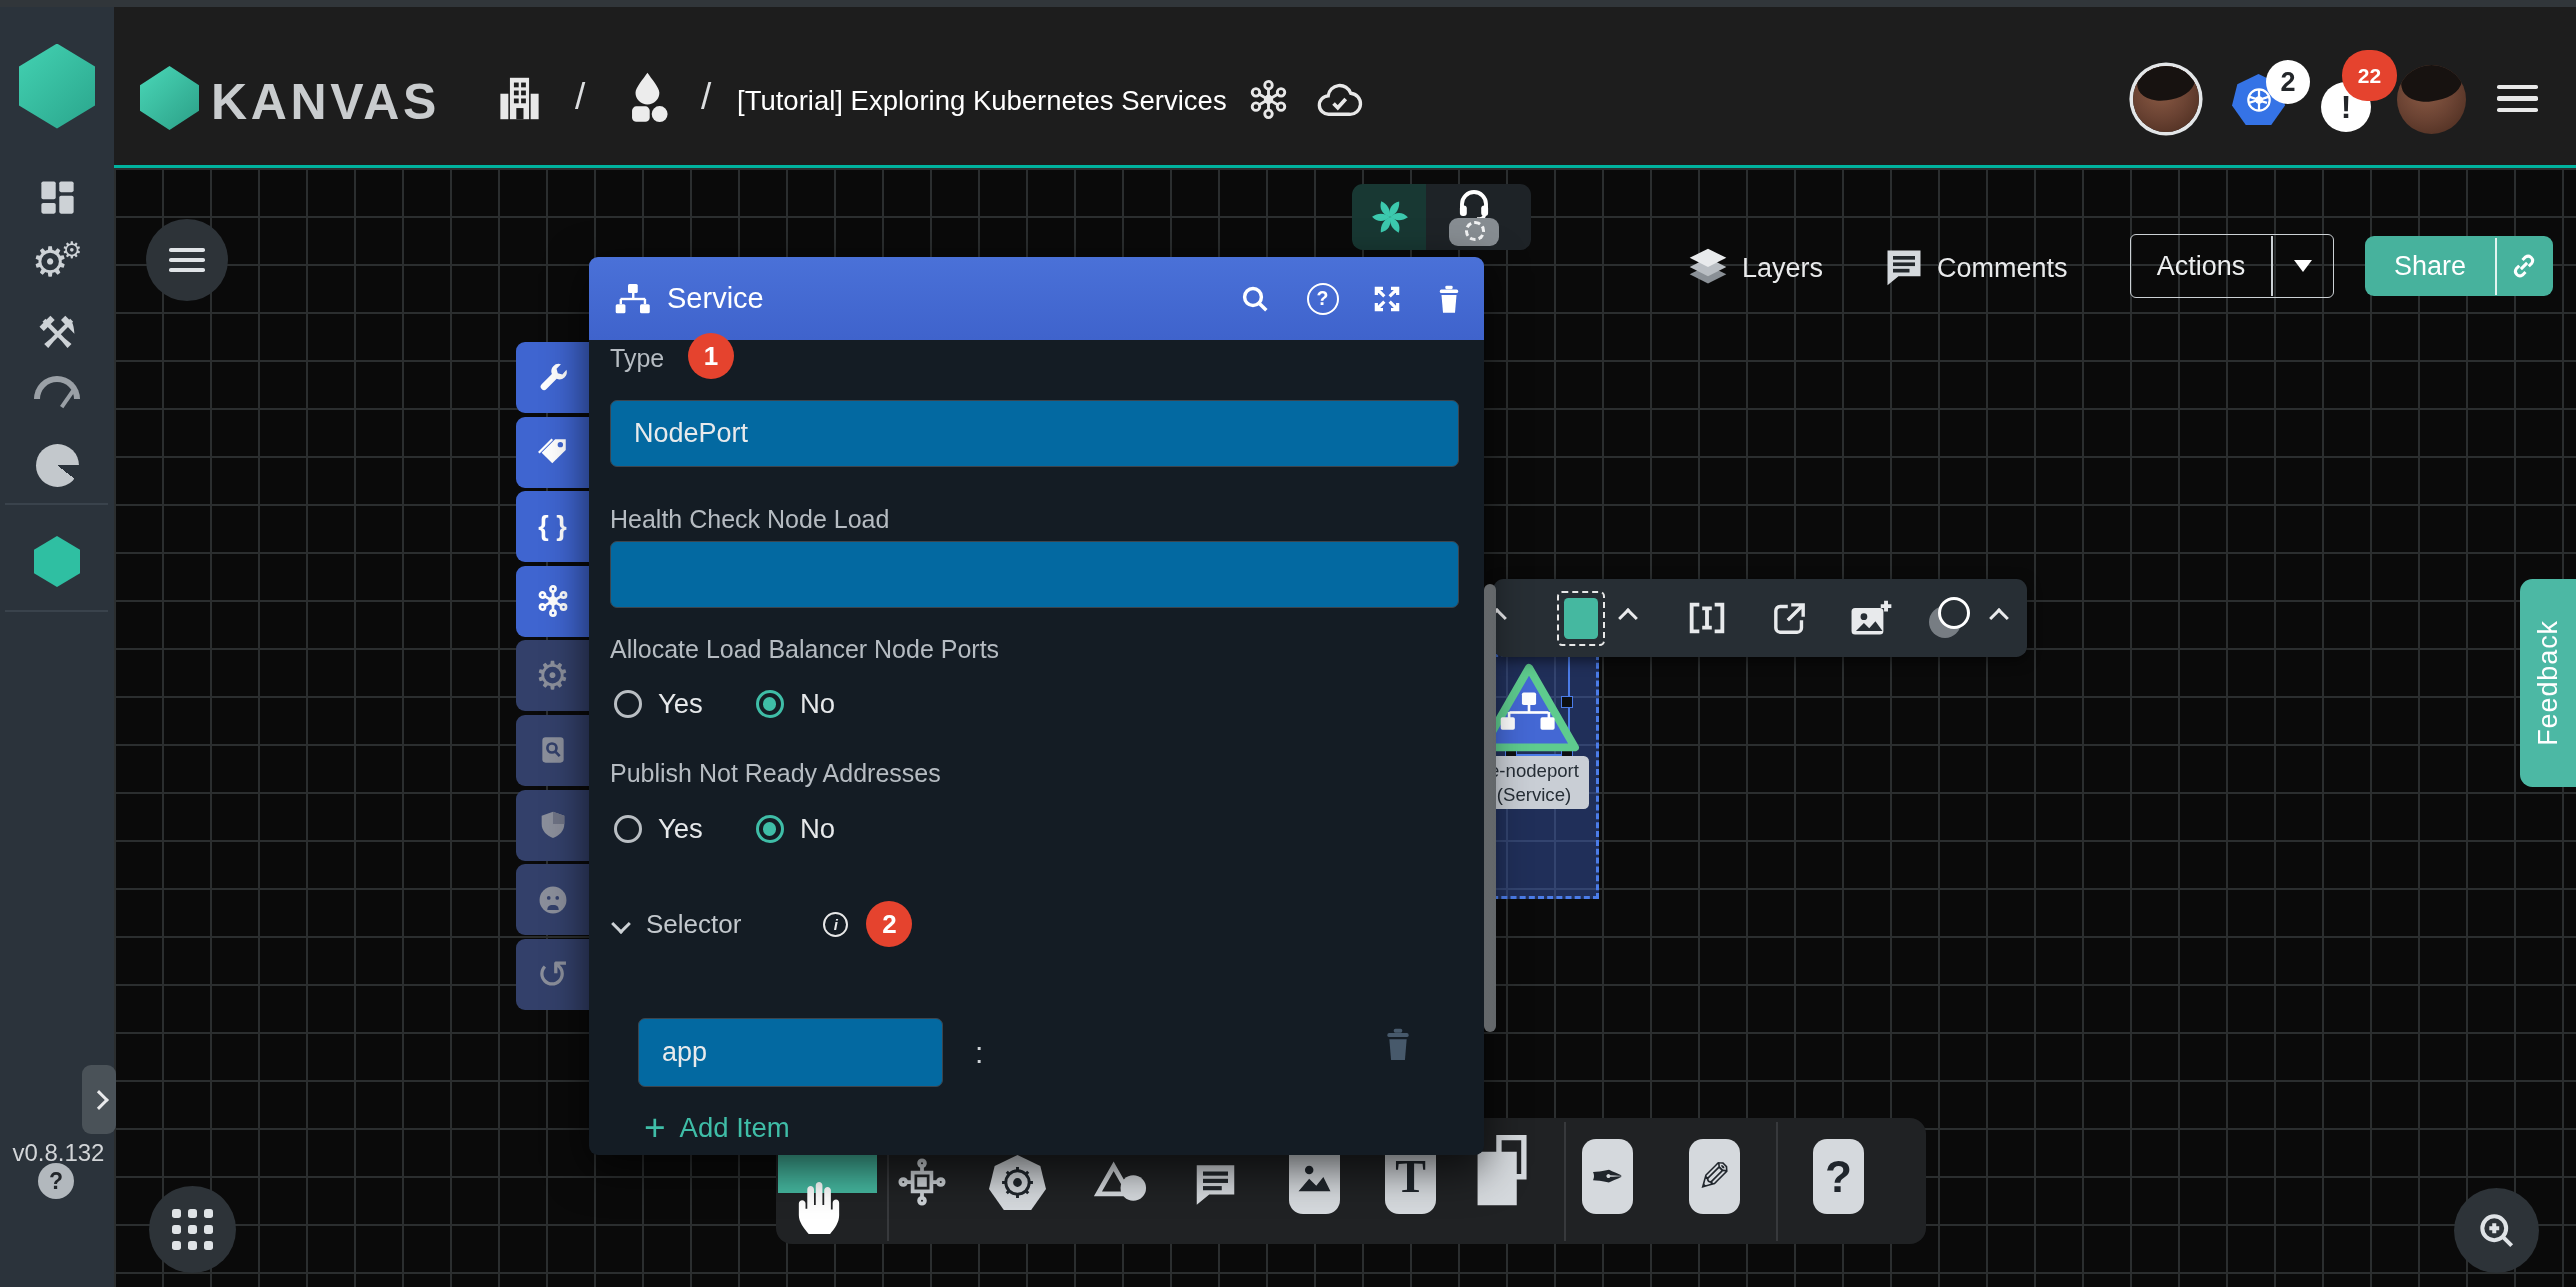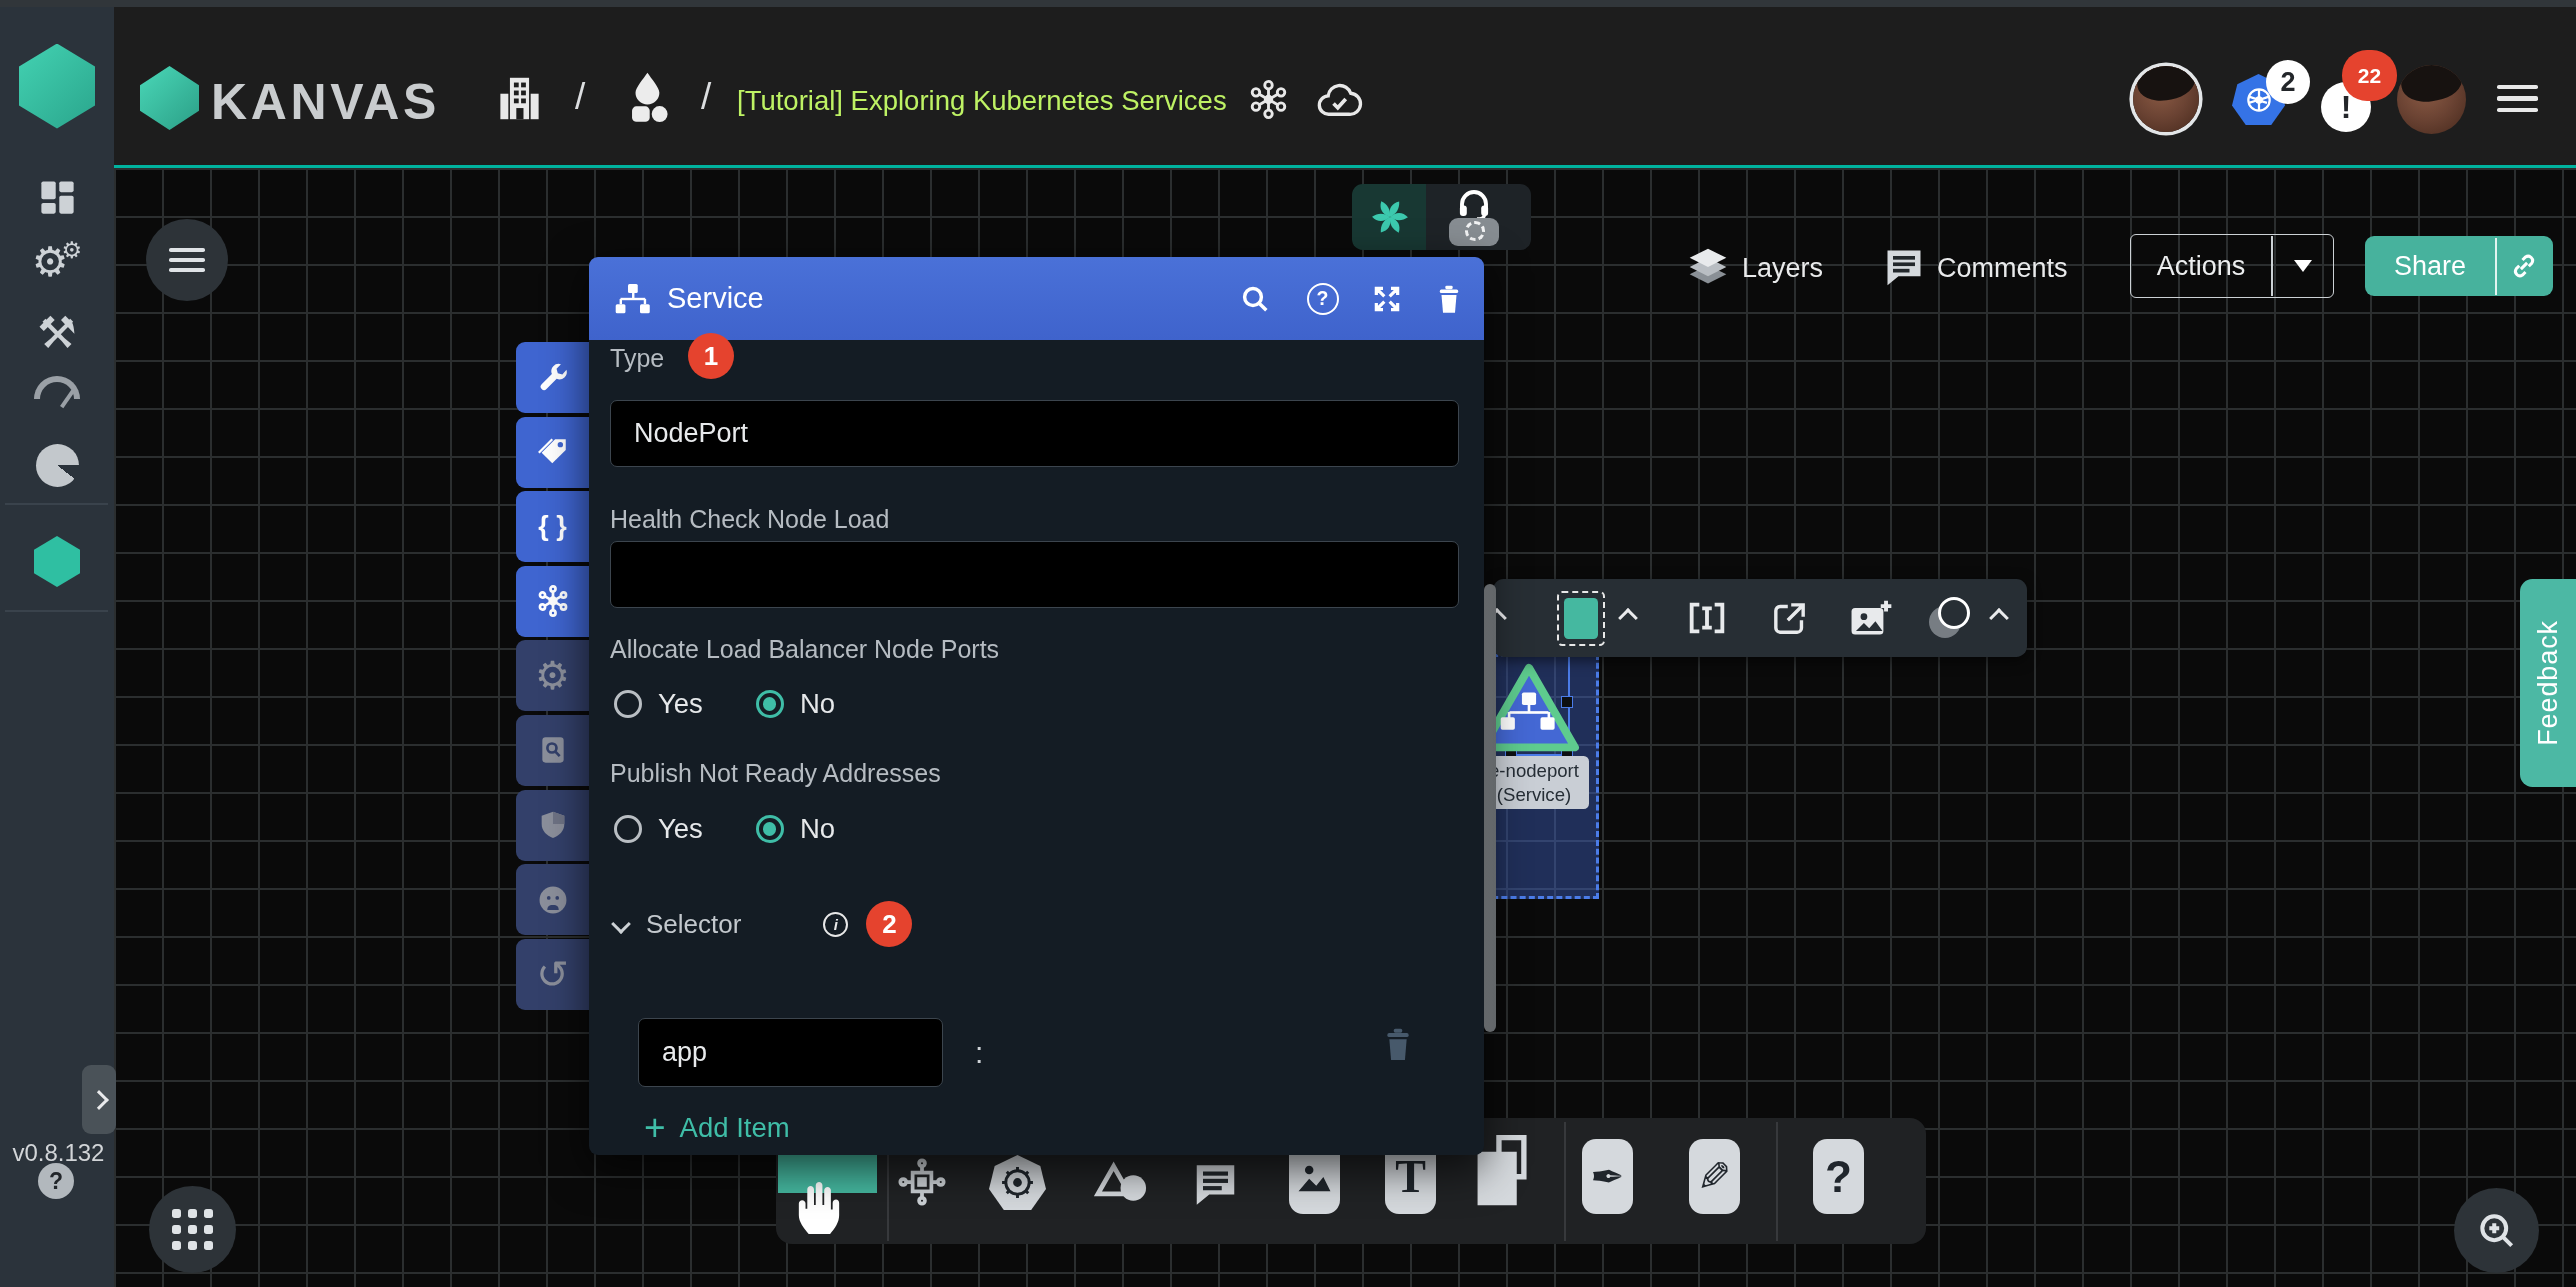--- a/index.html
+++ b/index.html
@@ -11,21 +11,21 @@
   
   .top-strip{left:0;top:0;width:2576px;height:7px;background:#31363a;z-index:40;}
   .header{left:0;top:7px;width:2576px;height:158px;background:#1d1d1d;z-index:30;}
   .logo-box{left:0;top:0;width:114px;height:158px;background:#2b333b;display:flex;align-items:center;justify-content:center;}
   .hex{width:76px;height:85px;background:linear-gradient(135deg,#43d2b2,#2aa58c);
        clip-path:polygon(50% 0,100% 27%,100% 73%,50% 100%,0 73%,0 27%);}
   .brand-mark{left:140px;top:59px;width:59px;height:64px;background:linear-gradient(135deg,#4ad8b8,#2b9e86);
        clip-path:polygon(50% 0,100% 30%,100% 70%,50% 100%,0 70%,0 30%);}
   .brand-text{left:211px;top:66px;font-size:50px;font-weight:bold;color:#c9ccce;letter-spacing:3.6px;}
   .crumb-sep{top:69px;font-size:37px;color:#dcdee0;font-weight:300;}
-  .doc-title{left:737px;top:78px;font-size:27.5px;color:#bef264;}
+  .doc-title{left:737px;top:78px;font-size:27.5px;color:#ffffff;}
   .hdr-ico{color:#e8e8e8;}
   .hamburger span{display:block;width:41px;height:4.4px;background:#e8e8e8;border-radius:1.8px;margin:7px 0;}
   .avatar{border-radius:50%;background:radial-gradient(circle at 42% 38%, #8a5a44 0%, #6b4333 48%, #45281c 100%);overflow:hidden;}
   .avatar .hair{position:absolute;left:6%;top:-6%;width:88%;height:58%;background:#171210;border-radius:50% 50% 46% 46%;transform:rotate(-9deg);}
   .ring{box-shadow:0 0 0 3.6px #e3e6e8;}
   .hept{clip-path:polygon(50% 0%,90% 20%,100% 62%,74% 100%,26% 100%,0% 62%,10% 20%);}
   .badge-bubble{border-radius:50%;background:#fff;color:#23262a;display:flex;align-items:center;justify-content:center;font-weight:bold;}
   .badge-red{border-radius:25px;background:#e5432e;color:#fff;display:flex;align-items:center;justify-content:center;font-weight:bold;}
 
   
@@ -116,21 +116,21 @@
      box-shadow:0 12.4px 43px rgba(0,0,0,.65);z-index:20;}
   .dlg-header{position:absolute;left:0;top:0;width:895px;height:83px;background:linear-gradient(#4a71d8,#3f63cc);
      border-radius:9px 9px 0 0;display:flex;align-items:center;}
   .dlg-title{font-size:29px;color:#fff;font-weight:500;margin-left:16px;}
   .dlg-hico{position:absolute;top:0;height:83px;display:flex;align-items:center;justify-content:center;color:#fff;}
   .help-ico{width:32px;height:32px;border-radius:50%;border:2.7px solid #fff;display:flex;align-items:center;justify-content:center;
      font-size:19.5px;font-weight:bold;color:#fff;}
   .fld-label{position:absolute;font-size:25px;color:#b6bcc2;}
   .n-badge{position:absolute;width:46px;height:46px;border-radius:50%;background:#e5432e;color:#fff;font-size:26px;font-weight:bold;
      display:flex;align-items:center;justify-content:center;}
-  .t-input{position:absolute;background:#000000;border:1.8px solid #3c454e;border-radius:7px;
+  .t-input{position:absolute;background:#0369a1;border:1.8px solid #3c454e;border-radius:7px;
      display:flex;align-items:center;font-size:27px;color:#e8eaec;padding-left:23px;}
   .t-input.focus{border:2.7px solid #4cc4ae;background:#17212a;}
   .caret-bar{display:inline-block;width:2.7px;height:32px;background:#e9ebec;margin-left:2.7px;}
   .radio{width:28px;height:28px;border-radius:50%;border:3.1px solid #b9bec3;}
   .radio.checked{border-color:#3fbda7;position:relative;}
   .radio.checked::after{content:"";position:absolute;inset:4.4px;border-radius:50%;background:#3fbda7;}
   .radio-label{font-size:27.5px;color:#e6e8ea;}
   .info-ico{width:25px;height:25px;border-radius:50%;border:2.2px solid #e8e8e8;color:#e8e8e8;
      display:flex;align-items:center;justify-content:center;font-size:15px;font-style:italic;font-weight:bold;}
   .add-item{color:#3fbda7;}

